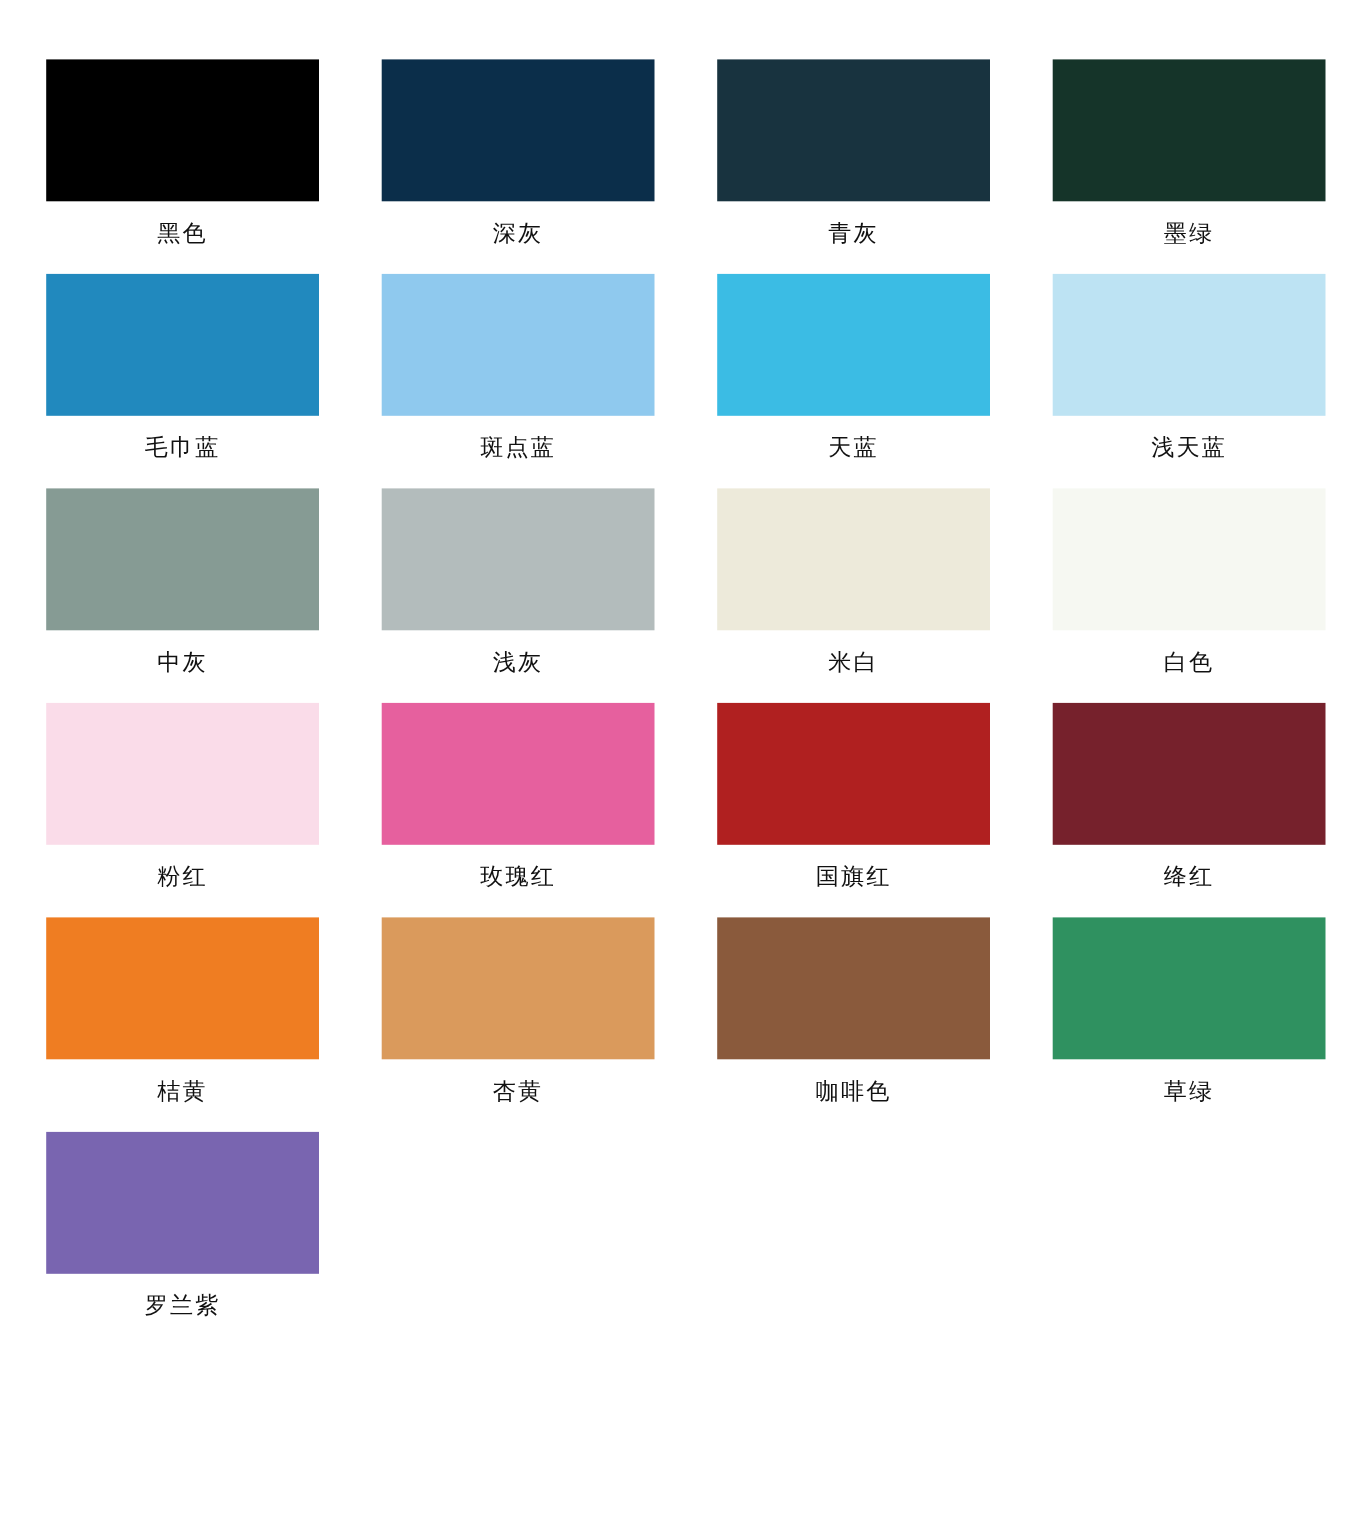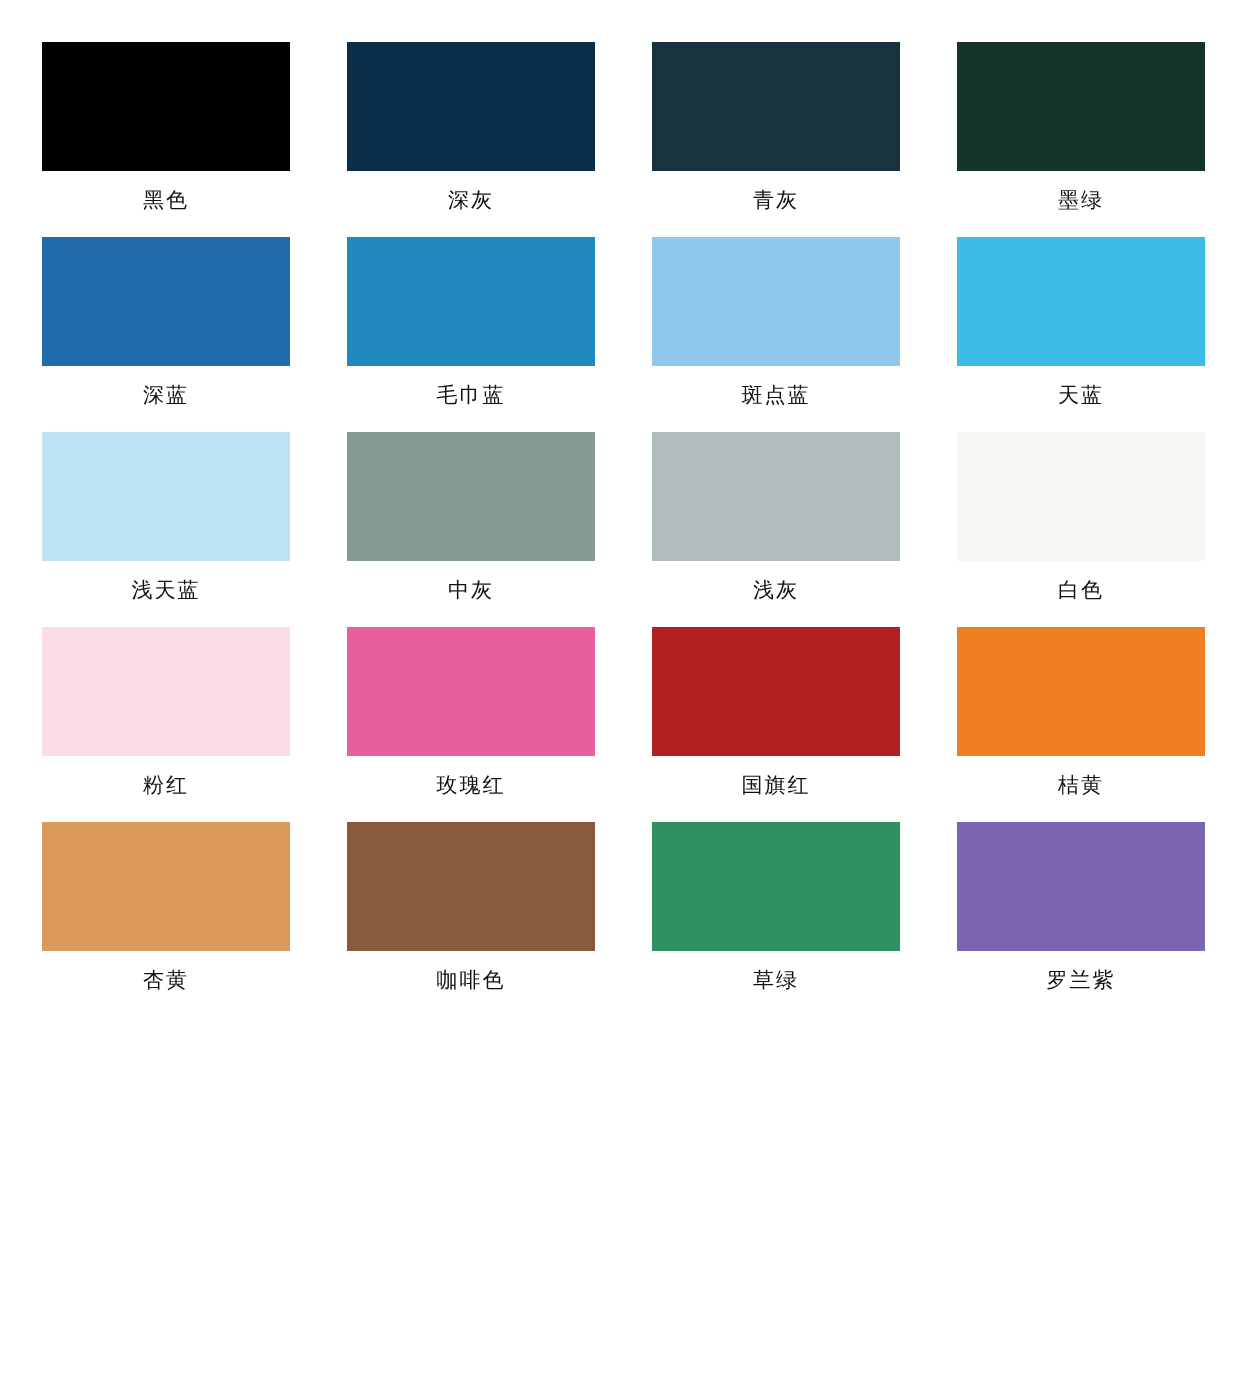--- a/index.html
+++ b/index.html
@@ -10,21 +10,21 @@
   body {
     width: 1240px;
     height: 1398px;
     font-family: "Liberation Serif", "DejaVu Serif", serif;
     -webkit-font-smoothing: antialiased;
   }
   #palette-page {
     box-sizing: border-box;
     width: 1240px;
     height: 1398px;
-    padding: 42px 40px 0 42px;
+    padding: 54px 40px 0 42px;
     background: #ffffff;
   }
   .swatch-grid {
     display: grid;
     grid-template-columns: repeat(4, 248px);
     column-gap: 57px;
     row-gap: 0;
     align-content: start;
   }
   .swatch-cell {
@@ -66,24 +66,20 @@
       </div>
       <div class="swatch-cell">
         <div class="swatch-chip" style="background: rgb(24, 51, 63);"></div>
         <div class="swatch-label">青灰</div>
       </div>
       <div class="swatch-cell">
         <div class="swatch-chip" style="background: rgb(21, 52, 41);"></div>
         <div class="swatch-label">墨绿</div>
       </div>
       <div class="swatch-cell">
-        <div class="swatch-chip" style="background: rgb(31, 107, 171);"></div>
-        <div class="swatch-label">深蓝</div>
-      </div>
-      <div class="swatch-cell">
         <div class="swatch-chip" style="background: rgb(33, 137, 190);"></div>
         <div class="swatch-label">毛巾蓝</div>
       </div>
       <div class="swatch-cell">
         <div class="swatch-chip" style="background: rgb(143, 201, 238);"></div>
         <div class="swatch-label">斑点蓝</div>
       </div>
       <div class="swatch-cell">
         <div class="swatch-chip" style="background: rgb(59, 188, 228);"></div>
         <div class="swatch-label">天蓝</div>
@@ -94,34 +90,42 @@
       </div>
       <div class="swatch-cell">
         <div class="swatch-chip" style="background: rgb(134, 155, 148);"></div>
         <div class="swatch-label">中灰</div>
       </div>
       <div class="swatch-cell">
         <div class="swatch-chip" style="background: rgb(179, 188, 188);"></div>
         <div class="swatch-label">浅灰</div>
       </div>
       <div class="swatch-cell">
+        <div class="swatch-chip" style="background: rgb(237, 234, 218);"></div>
+        <div class="swatch-label">米白</div>
+      </div>
+      <div class="swatch-cell">
         <div class="swatch-chip" style="background: rgb(246, 248, 242);"></div>
         <div class="swatch-label">白色</div>
       </div>
       <div class="swatch-cell">
         <div class="swatch-chip" style="background: rgb(250, 220, 233);"></div>
         <div class="swatch-label">粉红</div>
       </div>
       <div class="swatch-cell">
         <div class="swatch-chip" style="background: rgb(230, 96, 158);"></div>
         <div class="swatch-label">玫瑰红</div>
       </div>
       <div class="swatch-cell">
         <div class="swatch-chip" style="background: rgb(176, 32, 32);"></div>
         <div class="swatch-label">国旗红</div>
+      </div>
+      <div class="swatch-cell">
+        <div class="swatch-chip" style="background: rgb(118, 33, 44);"></div>
+        <div class="swatch-label">绛红</div>
       </div>
       <div class="swatch-cell">
         <div class="swatch-chip" style="background: rgb(239, 125, 34);"></div>
         <div class="swatch-label">桔黄</div>
       </div>
       <div class="swatch-cell">
         <div class="swatch-chip" style="background: rgb(218, 154, 92);"></div>
         <div class="swatch-label">杏黄</div>
       </div>
       <div class="swatch-cell">

